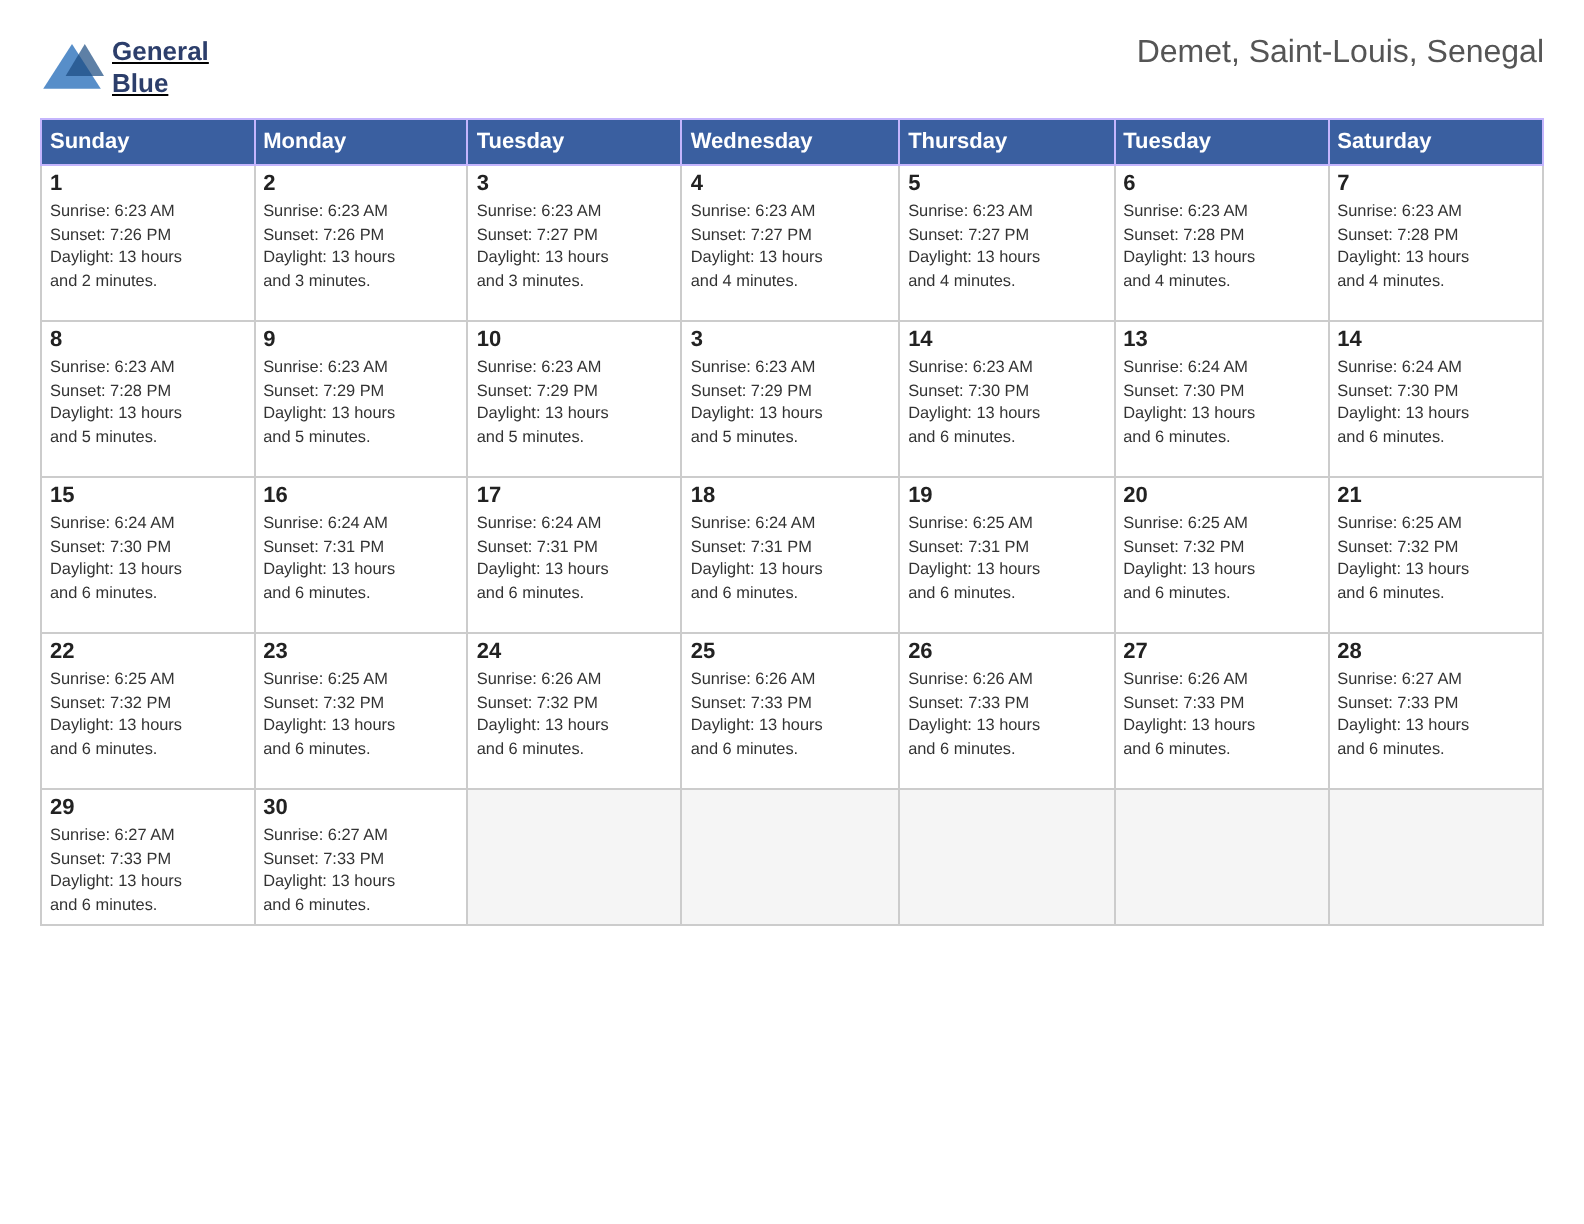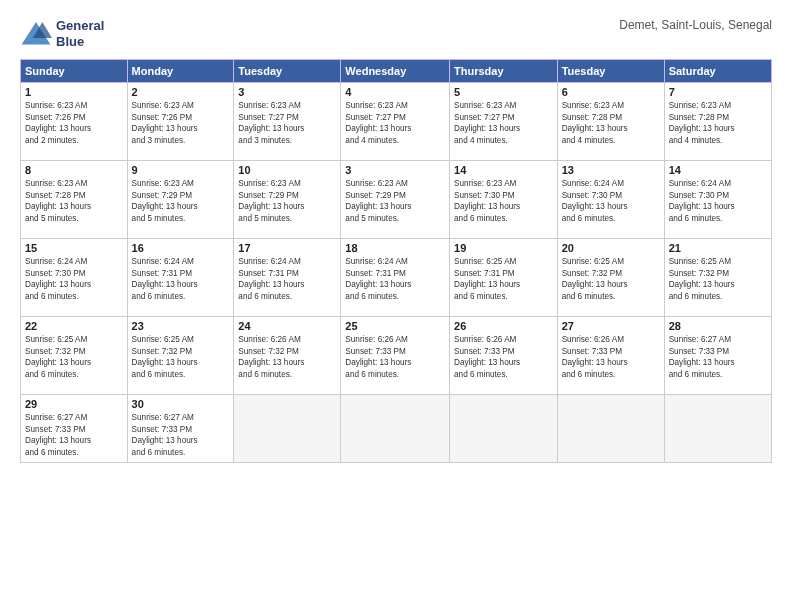--- a/index.html
+++ b/index.html
@@ -19,41 +19,42 @@
     .header {
       display: flex;
       justify-content: space-between;
       align-items: flex-start;
       margin-bottom: 10px;
     }
     .logo {
       display: flex;
       align-items: center;
       gap: 4px;
+      text-decoration: underline;
     }
     .logo-text {
       font-size: 13px;
       font-weight: bold;
       color: #2c3e6b;
       line-height: 1.2;
     }
     .logo-icon {
       width: 32px;
       height: 28px;
     }
     .title-block {
       text-align: right;
     }
     .month-title {
       font-size: 28px;
       font-weight: bold;
       color: #2c3e6b;
     }
     .subtitle {
-      font-size: 12px;
+      font-size: 16px;
       color: #555;
     }
     .calendar {
       width: 100%;
       border-collapse: collapse;
       font-size: 9px;
     }
     .calendar th {
       background: #3a5fa0;
       color: #fff;

